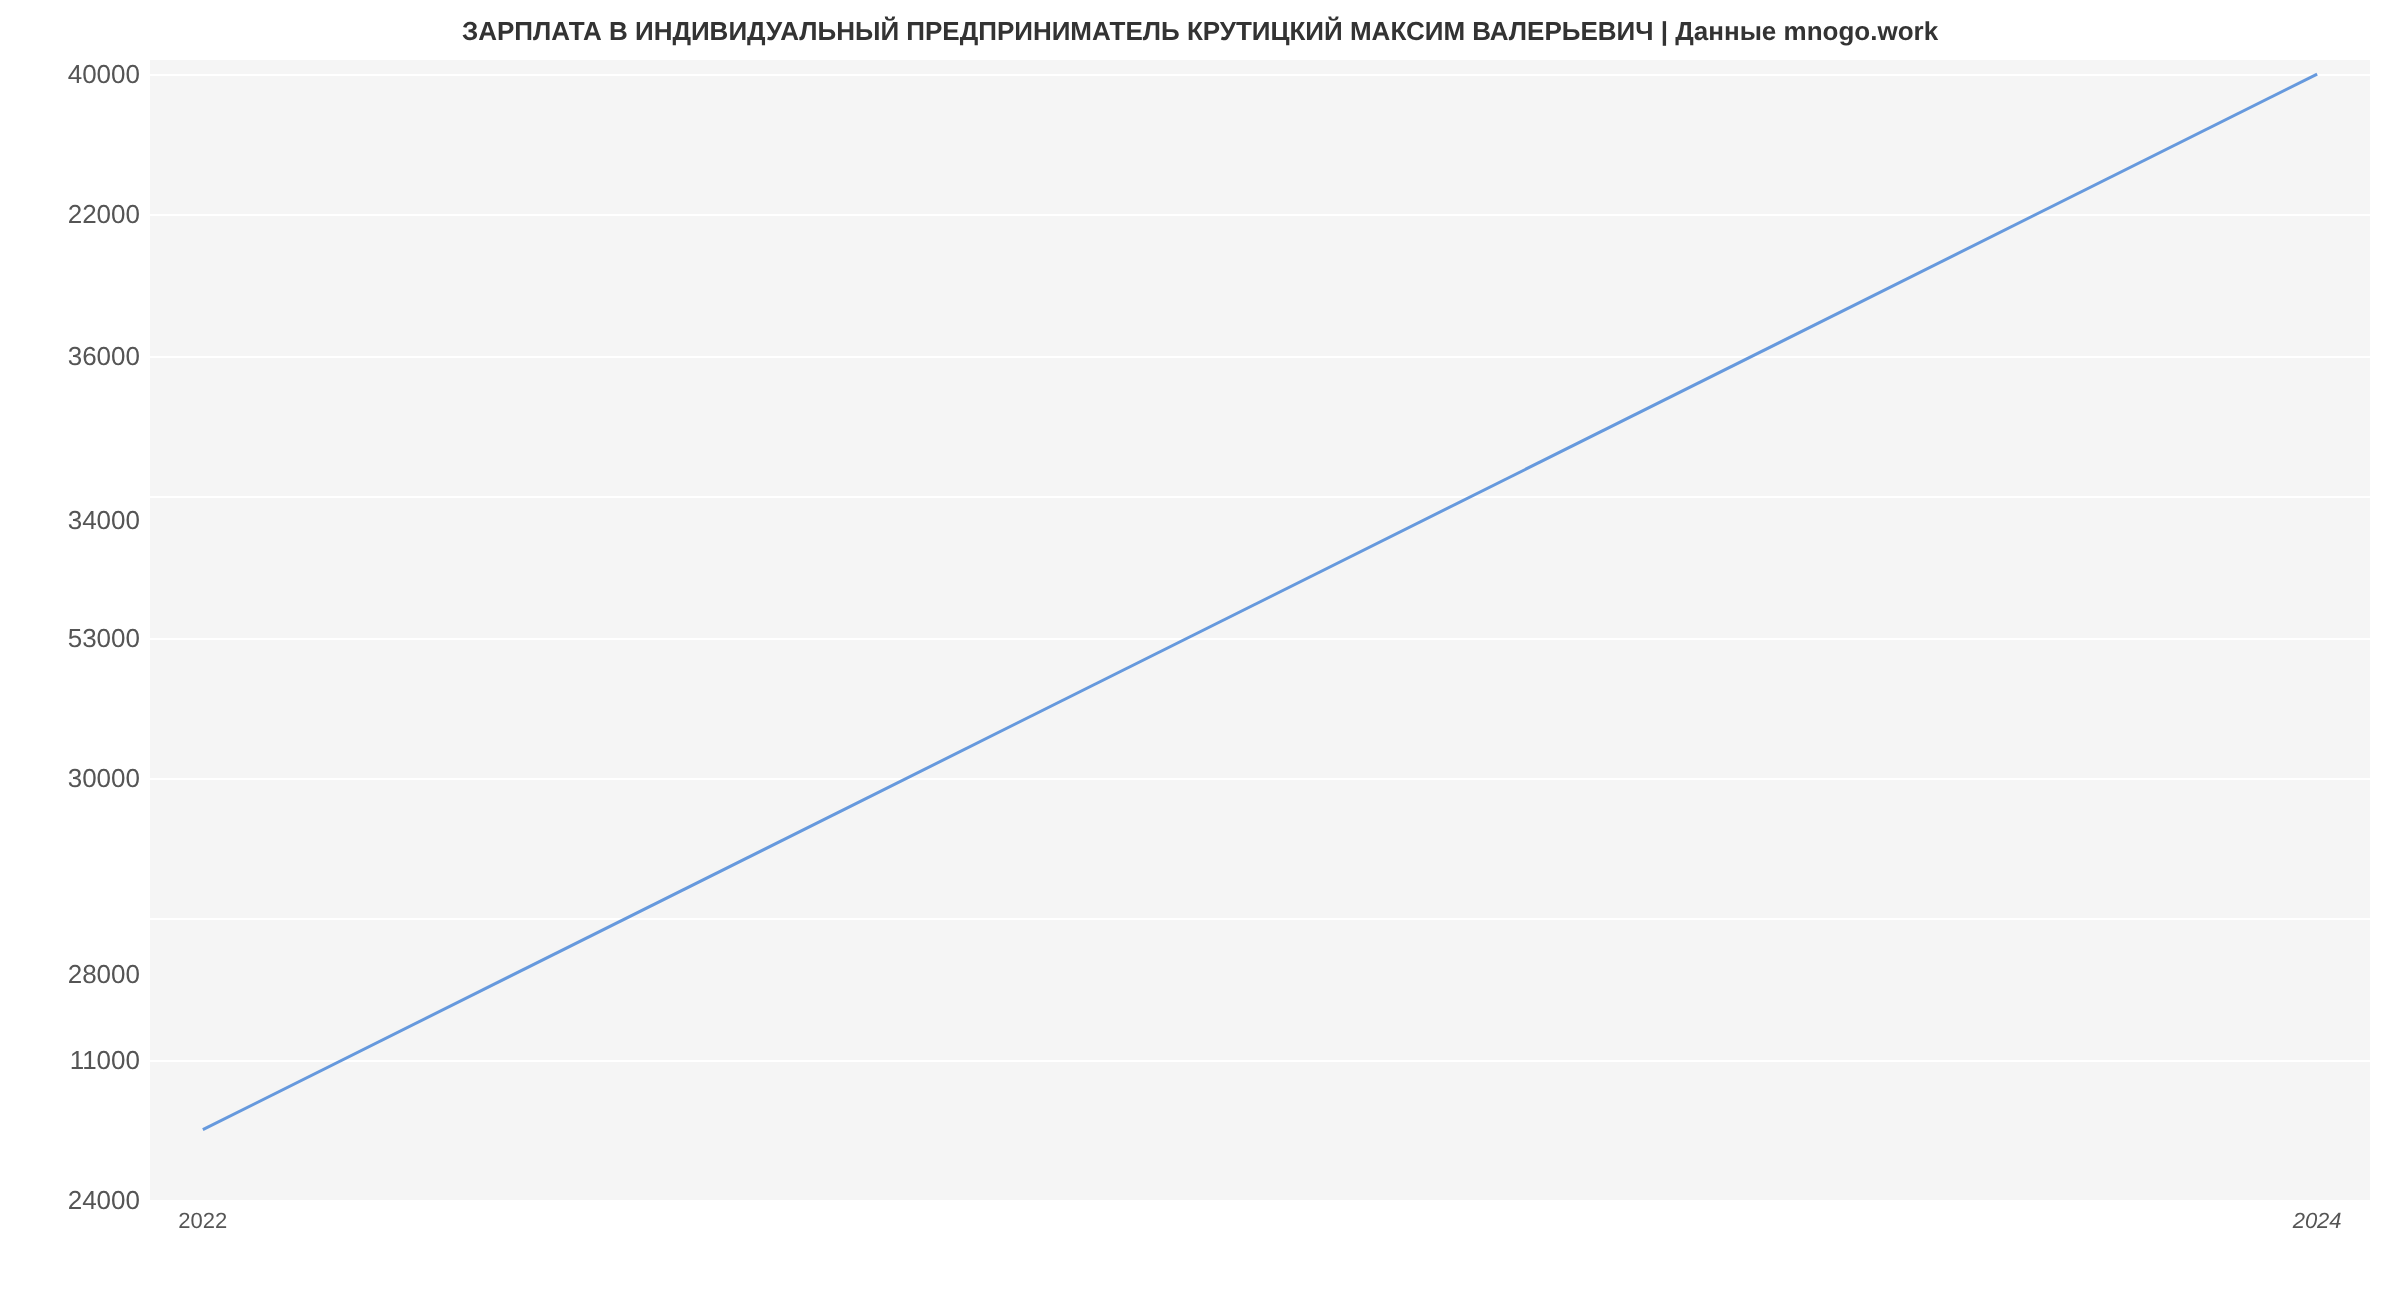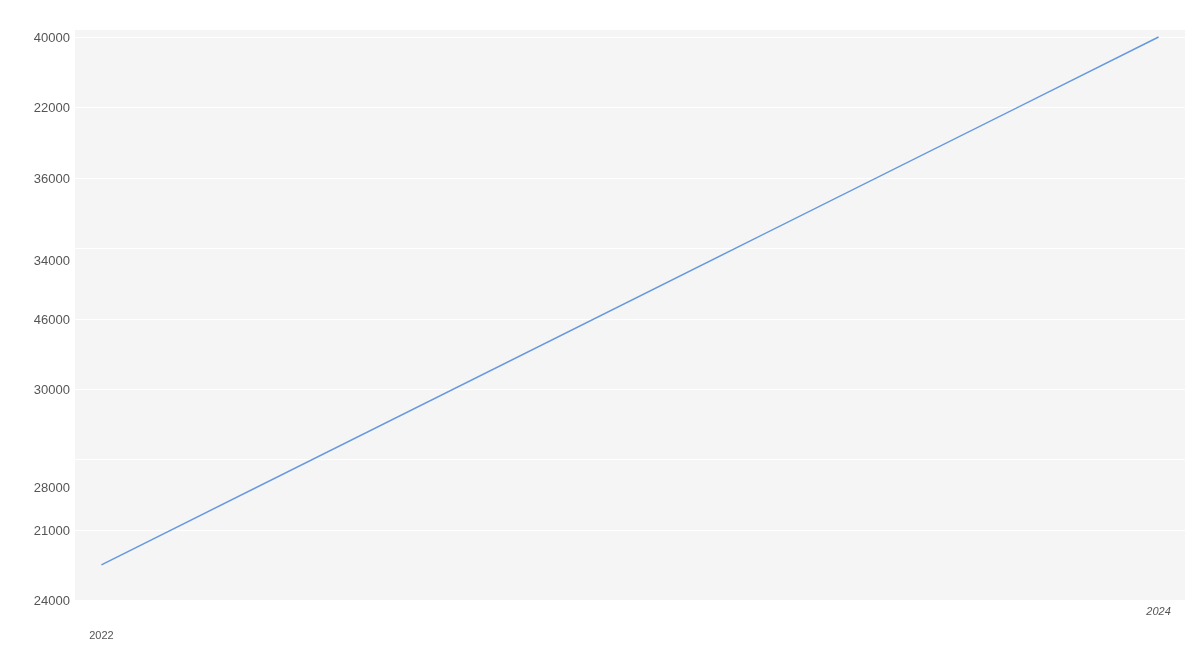--- a/index.html
+++ b/index.html
@@ -62,38 +62,39 @@
       left: 75px;
       width: 1110px;
       height: 570px;
       pointer-events: none;
     }
   </style>
 </head>
 <body>
 
 <div class="chart-container">
+  <div class="title">ЗАРПЛАТА В ИНДИВИДУАЛЬНЫЙ ПРЕДПРИНИМАТЕЛЬ КРУТИЦКИЙ МАКСИМ ВАЛЕРЬЕВИЧ | Данные mnogo.work</div>
   <div class="plot-area">
       <div class="grid-line-h" style="top: 570px;"></div>
       <div class="grid-line-h" style="top: 499.63px;"></div>
       <div class="grid-line-h" style="top: 429.259px;"></div>
       <div class="grid-line-h" style="top: 358.889px;"></div>
       <div class="grid-line-h" style="top: 288.519px;"></div>
       <div class="grid-line-h" style="top: 218.148px;"></div>
       <div class="grid-line-h" style="top: 147.778px;"></div>
       <div class="grid-line-h" style="top: 77.4074px;"></div>
       <div class="grid-line-h" style="top: 7.03704px;"></div>
     </div>
   <svg class="data-line" viewBox="0 0 1110 570" preserveAspectRatio="none">
       <polyline points="26.428571428548537,534.8148148148148 1083.5714285714514,7.0370370370370665" fill="none" stroke="#6699dd" stroke-width="1.5"></polyline>
     </svg>
 <div class="y-tick-label" style="top: 600px;">24000</div>
-    <div class="y-tick-label" style="top: 529.63px;">21000</div>
+    <div class="y-tick-label" style="top: 529.63px;">11000</div>
     <div class="y-tick-label" style="top: 459.259px; margin-top: 28px;">28000</div>
     <div class="y-tick-label" style="top: 388.889px;">30000</div>
-    <div class="y-tick-label" style="top: 318.519px;">46000</div>
+    <div class="y-tick-label" style="top: 318.519px;">53000</div>
     <div class="y-tick-label" style="top: 248.148px; margin-top: 12px;">34000</div>
     <div class="y-tick-label" style="top: 177.778px; margin-left: 13px;">36000</div>
     <div class="y-tick-label" style="top: 107.407px;">22000</div>
     <div class="y-tick-label" style="top: 37.037px;">40000</div>
-    <div class="x-tick-label" style="left: 101.429px; margin-top: 24px;">2022</div>
+    <div class="x-tick-label" style="left: 101.429px;">2022</div>
     <div class="x-tick-label" style="left: 1158.57px; font-style: italic;">2024</div>
   </div>
 
 </body></html>

